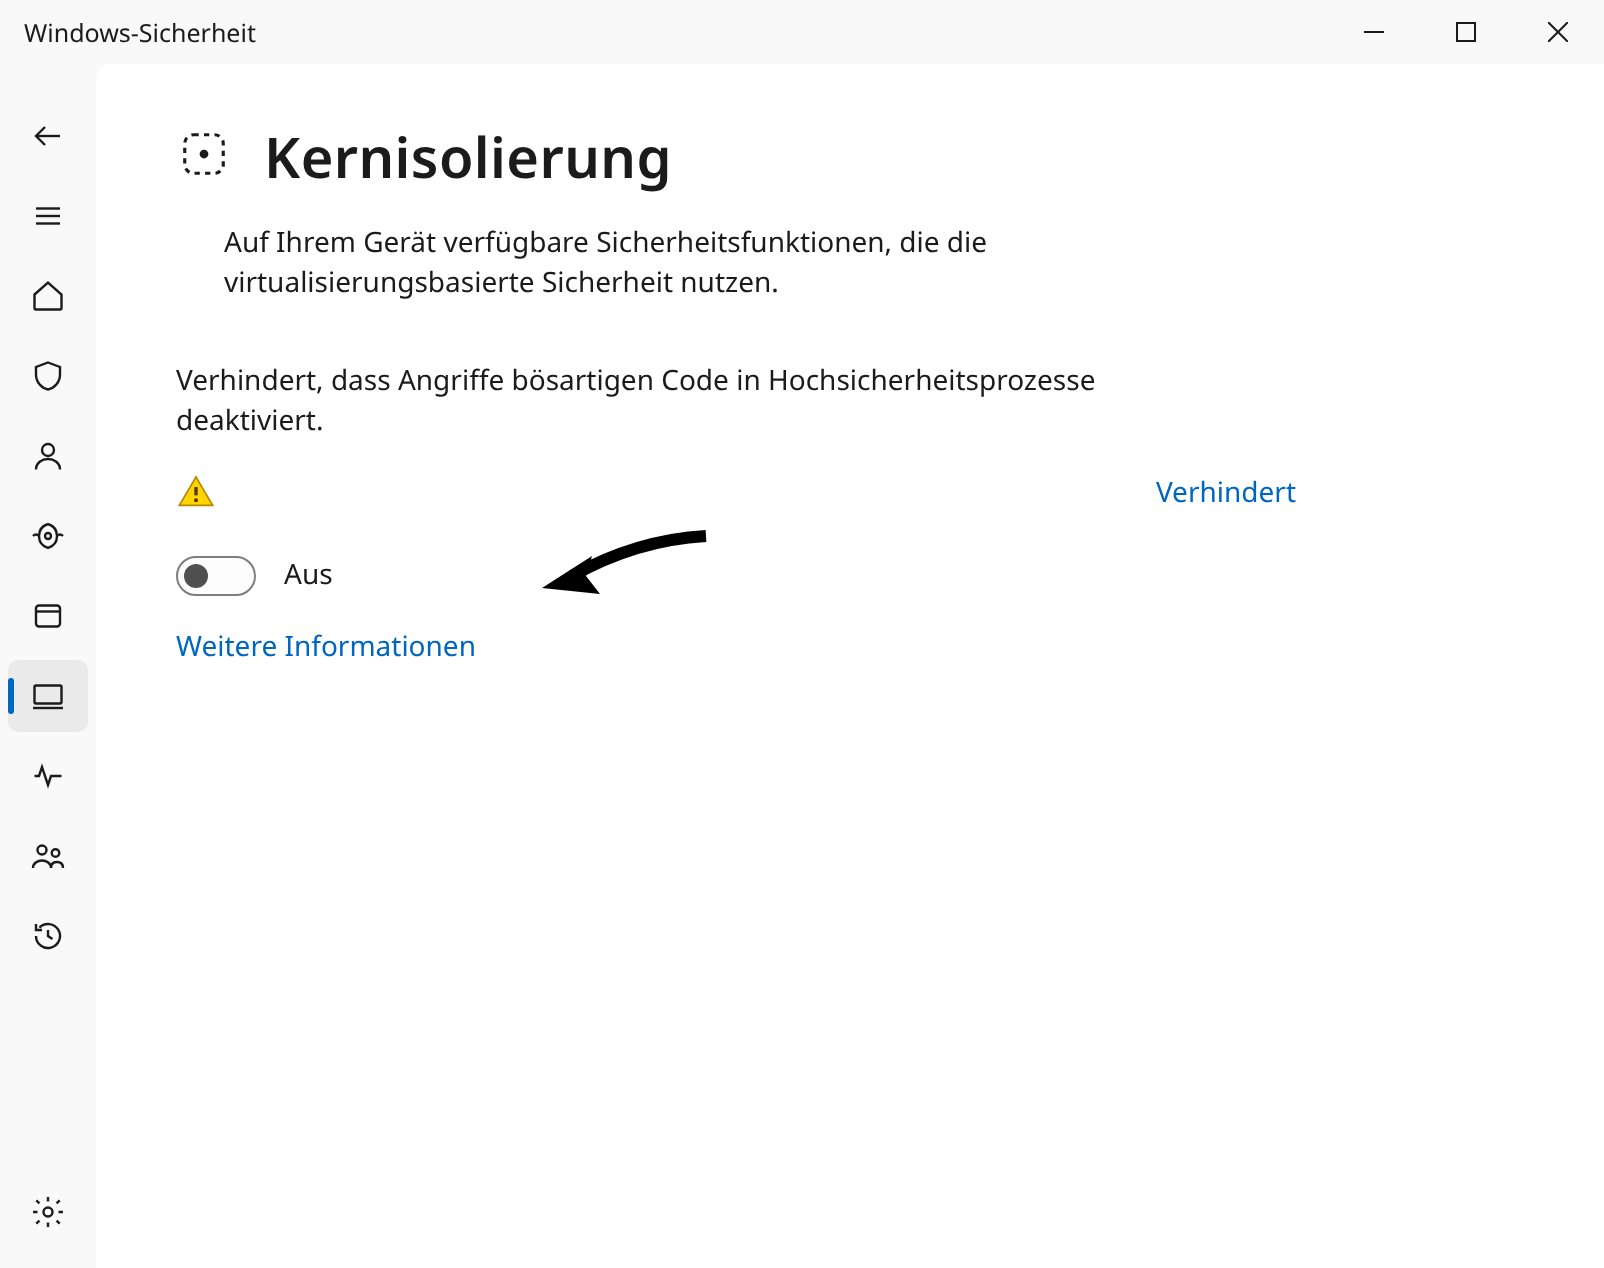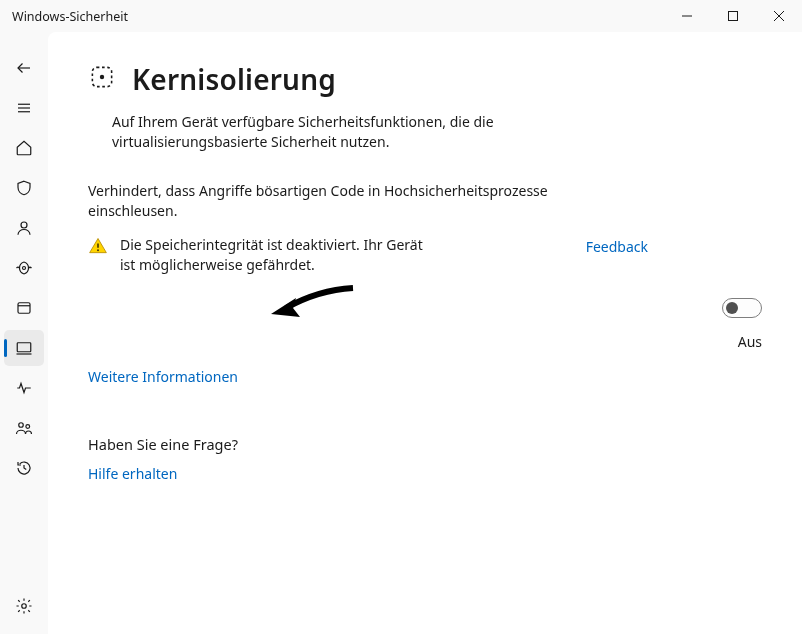--- a/index.html
+++ b/index.html
@@ -129,25 +129,24 @@
   }
   .link {
     color: #0067c0;
     font-size: 14px;
     cursor: pointer;
   }
   .dismiss { margin-left: auto; padding-top:2px; }
 
   .toggle-row {
     display: flex;
-    align-items: flex-end;
+    align-items: flex-start;
     gap: 14px;
     margin-bottom: 16px;
     position: relative;
-    flex-direction: column;
   }
   .toggle {
     width: 40px; height: 20px;
     border: 1px solid #7e7e7e;
     border-radius: 10px;
     background: #fdfdfd;
     position: relative;
   }
   .toggle::after {
     content:"";
@@ -305,46 +304,41 @@
         <svg viewBox="0 0 32 32" fill="none" stroke="#1b1b1b" stroke-width="1.8" stroke-dasharray="3 3">
           <rect x="5" y="5" width="22" height="22" rx="5"></rect>
           <circle cx="16" cy="16" r="2.5" fill="#1b1b1b" stroke="none"></circle>
         </svg>
       </span>
       <h1 class="page-title">Kernisolierung</h1>
     </div>
 
     <p class="page-subtitle">Auf Ihrem Gerät verfügbare Sicherheitsfunktionen, die die virtualisierungsbasierte Sicherheit nutzen.</p>
 
-    <p class="section-desc">Verhindert, dass Angriffe bösartigen Code in Hochsicherheitsprozesse einschleusen.</p>
+    <p class="section-desc">Verhindert, dass Angriffe bösartigen Code in Hochsicherheitsprozesse deaktiviert.</p>
 
     <div class="warning-row">
       <span class="warn-icon">
         <svg viewBox="0 0 24 24">
             <path d="M12 3 L22 20 H2 Z" fill="#ffd400" stroke="#b58900" stroke-width="1"></path>
             <line x1="12" y1="9" x2="12" y2="14" stroke="#4a3a00" stroke-width="2"></line>
             <circle cx="12" cy="17" r="1.2" fill="#4a3a00"></circle>
           </svg>
       </span>
-      <div class="warn-text">Die Speicherintegrität ist deaktiviert. Ihr Gerät ist möglicherweise gefährdet.</div>
-      <span class="link dismiss">Feedback</span>
+      <span class="link dismiss">Verhindert</span>
     </div>
 
     <div class="toggle-row">
       <div class="toggle"></div>
       <span class="toggle-label">Aus</span>
       <svg class="arrow" width="90" height="50" viewBox="0 0 90 50">
         <path d="M 85 8 Q 50 10 18 28" stroke="#000" stroke-width="6" fill="none"></path>
         <path d="M 3 34 L 28 18 L 25 28 L 32 37 Z" fill="#000"></path>
       </svg>
     </div>
 
     <span class="link more-link">Weitere Informationen</span>
 
-    <div class="footer-section">
-      <div class="footer-heading">Haben Sie eine Frage?</div>
-      <span class="footer-link">Hilfe erhalten</span>
-    </div>
 
 
 
   </div>
 </div>
 
 </body></html>

